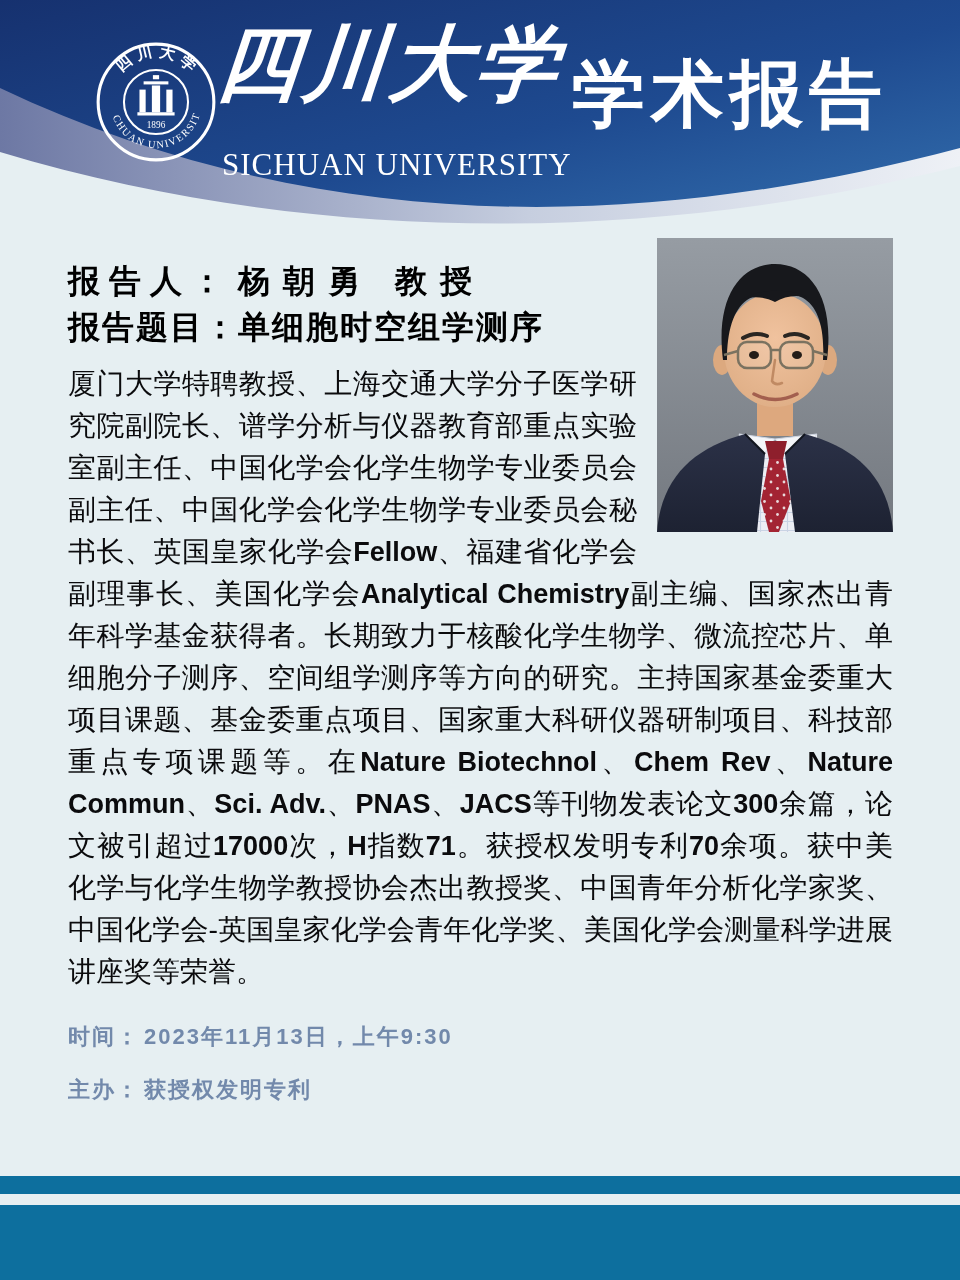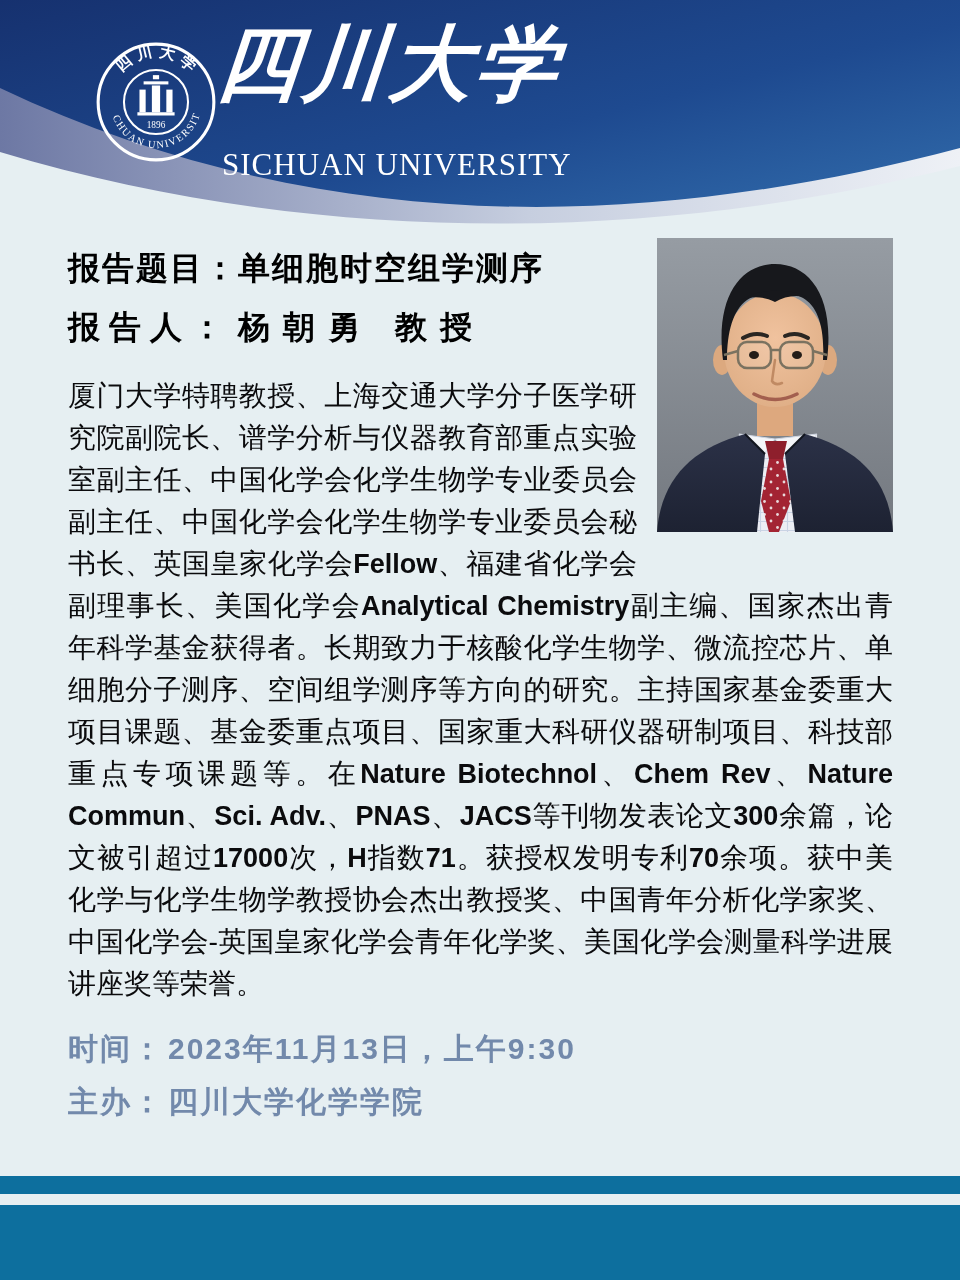--- a/index.html
+++ b/index.html
@@ -38,31 +38,31 @@
     font-size:32px;font-weight:bold;color:#000;letter-spacing:2px;
     line-height:32px;white-space:nowrap;
   }
   .h-title{margin-top:14px;}
   .h-speaker{margin-top:27px;}
   .h-bio{margin-top:26px;}
   .sp-label{letter-spacing:9px;}
   .sp-name{letter-spacing:13px;margin-left:6px;}
   .sp-title{letter-spacing:13px;margin-left:22px;}
   .bio{
-    margin-top:32px;
+    margin-top:20px;
     font-family:"DejaVu Serif",serif;
     font-size:28px;line-height:42px;color:#0b0b0d;
     text-align:justify;
   }
   .bio .en{
     font-family:"Liberation Sans",sans-serif;
     font-weight:bold;font-size:27px;
   }
   
-  .meta{margin-top:16px;font-weight:bold;color:#7289ab;font-size:30px;letter-spacing:2px;}
+  .meta{margin-top:16px;font-weight:bold;color:#7289ab;font-size:22px;letter-spacing:2px;}
   .meta-row{line-height:31px;margin-bottom:22px;white-space:nowrap;}
   .meta-row .val{margin-left:4px;}
   
   .footer{position:absolute;left:0;bottom:0;width:960px;height:104px;}
   .footer .stripe{height:18px;background:#0d6f9e;}
   .footer .gap{height:11px;background:#e6eff2;}
   .footer .block{height:75px;background:#0d6f9e;}
 </style>
 </head>
 <body>
@@ -106,20 +106,21 @@
       <path d="M56,44 h8 v26 h-8 z"></path>
       <path d="M44,48 h6 v22 h-6 z"></path>
       <path d="M70,48 h6 v22 h-6 z"></path>
       <path d="M42,70 h36 v3 h-36 z"></path>
     </g>
     <text x="60" y="85" text-anchor="middle" font-size="9" fill="#ffffff" font-family="Liberation Serif, serif">1896</text>
   </svg>
 
   <div class="calli">四川大学</div>
   <div class="uni-en">SICHUAN UNIVERSITY</div>
+  <div class="main-title">学术报告</div>
 </div>
 
 <div class="content">
 
   <div class="photo-float">
     <svg width="236" height="294" viewBox="0 0 236 294">
       <defs>
         <linearGradient id="phBg" x1="0" y1="0" x2="0" y2="1">
           <stop offset="0" stop-color="#969ca3"></stop>
           <stop offset="1" stop-color="#747980"></stop>
@@ -179,35 +180,35 @@
 
       <ellipse cx="97" cy="117" rx="5" ry="4" fill="#241d18"></ellipse>
       <ellipse cx="140" cy="117" rx="5" ry="4" fill="#241d18"></ellipse>
 
       <path d="M118,122 L115,143 Q118,148 125,145" stroke="#c08a63" stroke-width="2.5" fill="none" stroke-linecap="round"></path>
 
       <path d="M97,156 Q118,167 140,156" stroke="#a35f4e" stroke-width="3.5" fill="none" stroke-linecap="round"></path>
     </svg>
   </div>
 
+  <div class="h-line h-speaker">
+    <span class="sp-label">报告人：</span><span class="sp-name">杨朝勇</span><span class="sp-title">教授</span>
+  </div>
   <div class="h-line h-title">
     <span>报告题目：</span><span>单细胞时空组学测序</span>
-  </div>
-  <div class="h-line h-speaker">
-    <span class="sp-label">报告人：</span><span class="sp-name">杨朝勇</span><span class="sp-title">教授</span>
   </div>
 
   <p class="bio"><span class="cn">厦门大学特聘教授、上海交通大学分子医学研究院副院长、谱学分析与仪器教育部重点实验室副主任、中国化学会化学生物学专业委员会副主任、中国化学会化学生物学专业委员会秘书长、英国皇家化学会</span><span class="en">Fellow</span><span class="cn">、福建省化学会副理事长、美国化学会</span><span class="en">Analytical Chemistry</span><span class="cn">副主编、国家杰出青年科学基金获得者。长期致力于核酸化学生物学、微流控芯片、单细胞分子测序、空间组学测序等方向的研究。主持国家基金委重大项目课题、基金委重点项目、国家重大科研仪器研制项目、科技部重点专项课题等。在</span><span class="en">Nature Biotechnol</span><span class="cn">、</span><span class="en">Chem Rev</span><span class="cn">、</span><span class="en">Nature Commun</span><span class="cn">、</span><span class="en">Sci. Adv.</span><span class="cn">、</span><span class="en">PNAS</span><span class="cn">、</span><span class="en">JACS</span><span class="cn">等刊物发表论文</span><span class="en">300</span><span class="cn">余篇，论文被引超过</span><span class="en">17000</span><span class="cn">次，</span><span class="en">H</span><span class="cn">指数</span><span class="en">71</span><span class="cn">。获授权发明专利</span><span class="en">70</span><span class="cn">余项。获中美化学与化学生物学教授协会杰出教授奖、中国青年分析化学家奖、中国化学会-英国皇家化学会青年化学奖、美国化学会测量科学进展讲座奖等荣誉。</span></p>
 
   <div class="meta">
     <div class="meta-row">
       <span>时间：</span><span class="val">2023年11月13日，上午9:30</span>
     </div>
     <div class="meta-row">
-      <span>主办：</span><span class="val">四川大学化学学院</span>
+      <span>主办：</span><span class="val">获授权发明专利</span>
     </div>
   </div>
 </div>
 
 <div class="footer">
   <div class="stripe"></div>
   <div class="gap"></div>
   <div class="block"></div>
 </div>
 

